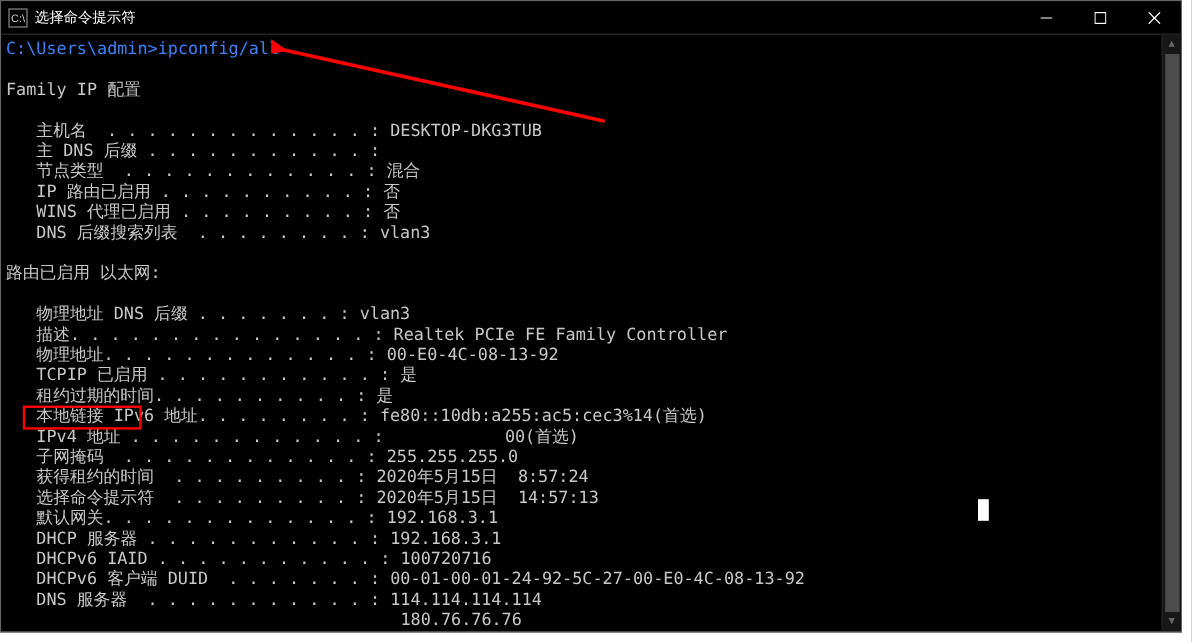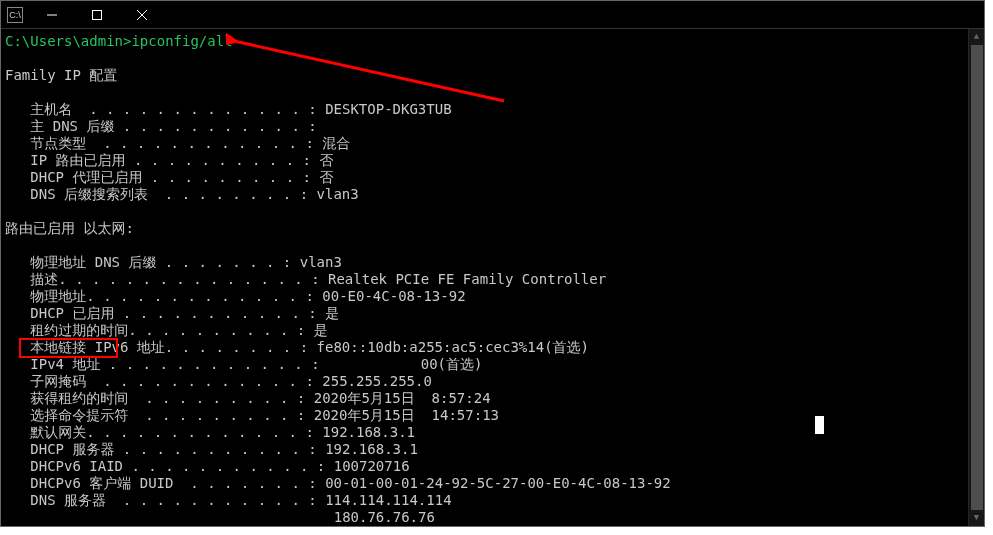--- a/index.html
+++ b/index.html
@@ -77,21 +77,21 @@
     font-size: 9px;
   }
   .scrollbar-thumb {
     position: absolute;
     top: 16px;
     left: 2px;
     width: 12px;
     height: calc(100% - 32px);
     background: #4d4d4d;
   }
-  .cmdline { color: #22c55e; text-align: right; }
+  .cmdline { color: #3b82f6; text-align: right; }
   .red-arrow {
     position: absolute;
     top: 32px;
     left: 225px;
     width: 280px;
     height: 70px;
     pointer-events: none;
   }
   .red-box {
     position: absolute;
@@ -108,20 +108,21 @@
     background: #fff;
   }
 </style>
 </head>
 <body>
 
 <div class="window">
 
   <div class="titlebar">
     <span class="titlebar-icon">C:\</span>
+    <span class="titlebar-title">选择命令提示符</span>
     <div class="win-controls">
       <div class="win-btn">
         <svg viewBox="0 0 10 10">
             <line x1="0" y1="5" x2="10" y2="5"></line>
           </svg>
       </div>
       <div class="win-btn">
         <svg viewBox="0 0 10 10">
             <rect x="0.5" y="0.5" width="9" height="9"></rect>
           </svg>
@@ -136,29 +137,29 @@
   </div>
 
   <div class="terminal"><span class="cmdline"><span>C:\Users\admin&gt;</span><span>ipconfig/all</span></span>
 <span></span>
 <span>Family IP 配置</span>
 <span></span>
 <span>   主机名  . . . . . . . . . . . . . : DESKTOP-DKG3TUB</span>
 <span>   主 DNS 后缀 . . . . . . . . . . . :</span>
 <span>   节点类型  . . . . . . . . . . . . : 混合</span>
 <span>   IP 路由已启用 . . . . . . . . . . : 否</span>
-<span>   DHCP 代理已启用 . . . . . . . . . : 否</span>
+<span>   WINS 代理已启用 . . . . . . . . . : 否</span>
 <span>   DNS 后缀搜索列表  . . . . . . . . : vlan3</span>
 <span></span>
 <span>路由已启用 以太网:</span>
 <span></span>
 <span>   物理地址 DNS 后缀 . . . . . . . : vlan3</span>
 <span>   描述. . . . . . . . . . . . . . . : Realtek PCIe FE Family Controller</span>
 <span>   物理地址. . . . . . . . . . . . . : 00-E0-4C-08-13-92</span>
-<span>   DHCP 已启用 . . . . . . . . . . . : 是</span>
+<span>   TCPIP 已启用 . . . . . . . . . . . : 是</span>
 <span>   租约过期的时间. . . . . . . . . . : 是</span>
 <span>   本地链接 IPv6 地址. . . . . . . . : fe80::10db:a255:ac5:cec3%14(首选)</span>
 <span><span>   IPv4 地址</span><span> . . . . . . . . . . . . : </span><span class="dim">           </span><span>00(首选)</span></span>
 <span>   子网掩码  . . . . . . . . . . . . : 255.255.255.0</span>
 <span>   获得租约的时间  . . . . . . . . . : 2020年5月15日  8:57:24</span>
 <span>   选择命令提示符  . . . . . . . . . : 2020年5月15日  14:57:13</span>
 <span>   默认网关. . . . . . . . . . . . . : 192.168.3.1</span>
 <span>   DHCP 服务器 . . . . . . . . . . . : 192.168.3.1</span>
 <span>   DHCPv6 IAID . . . . . . . . . . . : 100720716</span>
 <span>   DHCPv6 客户端 DUID  . . . . . . . : 00-01-00-01-24-92-5C-27-00-E0-4C-08-13-92</span>

